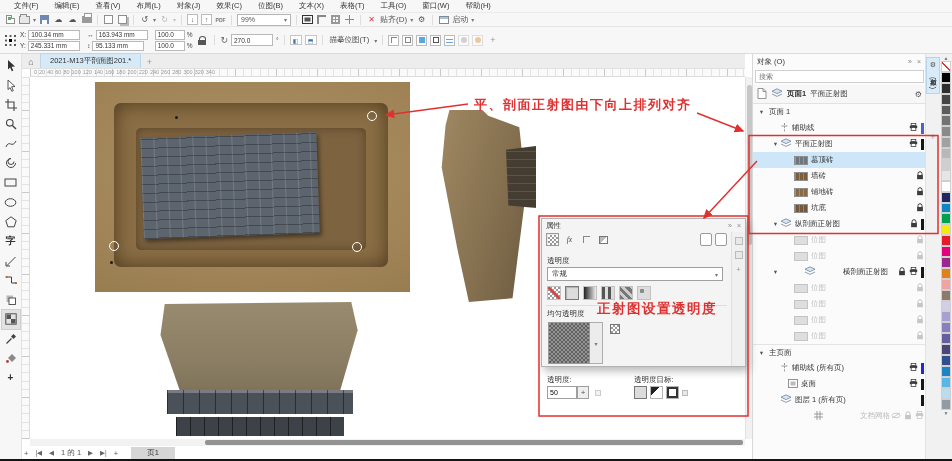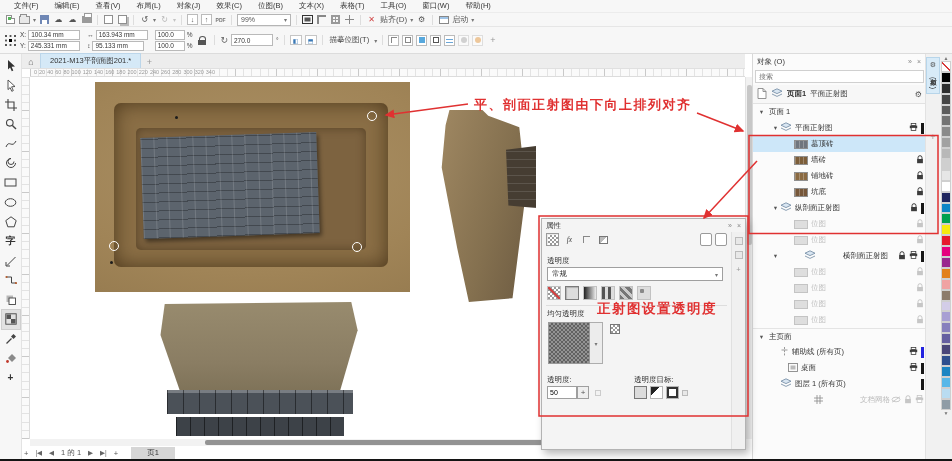--- a/index.html
+++ b/index.html
@@ -92,21 +92,21 @@
 #vthumb{position:absolute;left:1px;top:8px;width:5px;height:160px;background:#c7c7c7;border-radius:2px}
 
 #statusbar{position:absolute;left:0;top:439px;width:745px;height:20px;background:#fff}
 #hscroll{position:absolute;left:30px;top:0;width:715px;height:7px;background:#f2f2f2}
 #hthumb{position:absolute;left:175px;top:1px;width:538px;height:5px;background:#939393;border-radius:2px}
 #pagenav{position:absolute;left:24px;top:8px;height:12px;display:flex;align-items:center;gap:7px;font-size:7.5px;color:#555}
 .navg{font-size:6.5px;color:#666}
 #pagetab{background:#d6d6d6;padding:1px 16px;font-size:7.5px;color:#333;margin-left:6px}
 #window-edge{position:absolute;left:0;right:0;bottom:0;height:2px;background:#141414;z-index:70}
 
-#propspanel{position:absolute;left:541px;top:218px;width:205px;height:232px;background:#f4f4f4;border:1px solid #b3b3b3;box-shadow:3px 4px 8px rgba(0,0,0,.28);z-index:20;font-size:7.5px}
+#propspanel{position:absolute;left:541px;top:218px;width:205px;height:149px;background:#f4f4f4;border:1px solid #b3b3b3;box-shadow:3px 4px 8px rgba(0,0,0,.28);z-index:20;font-size:7.5px}
 .pp-title{height:13px;display:flex;align-items:center;padding:0 4px;color:#333}
 .pp-winbtns{margin-left:auto;display:flex;gap:5px;color:#888;font-size:7px}
 .pp-iconrow{position:absolute;left:4px;top:14px;display:flex;gap:4px;align-items:center}
 .ppi{width:13px;height:13px;display:inline-flex;align-items:center;justify-content:center;border:1px solid transparent;color:#444}
 .ppi.sel{border-color:#9a9a9a;background:#e9e9e9}
 .checker{background-image:linear-gradient(45deg,#9a9a9a 25%,transparent 25%,transparent 75%,#9a9a9a 75%),linear-gradient(45deg,#9a9a9a 25%,transparent 25%,transparent 75%,#9a9a9a 75%);background-size:6px 6px;background-position:0 0,3px 3px;background-color:#fff}
 .checker.small{background-size:4px 4px;background-position:0 0,2px 2px}
 .pp-pages{position:absolute;right:18px;top:14px;display:flex;gap:3px}
 .pagei{width:12px;height:13px;border:1px solid #9a9a9a;background:#fff;border-radius:2px}
 .pp-side{position:absolute;right:0;top:13px;bottom:0;width:14px;background:#f0f0f0;border-left:1px solid #e0e0e0;display:flex;flex-direction:column;align-items:center;gap:6px;padding-top:5px;color:#999}
@@ -571,20 +571,36 @@
       <span>平面正射图</span>
       <span class="op-gear">⚙</span>
     </div>
     <div id="optree">
         <div class="trow" style="padding-left: 4px;">
           <span class="exp">▼</span>
           <span class="lbl">页面 1</span>
           <span class="ri"></span>
         </div>
         <div class="trow" style="padding-left: 18px;">
+          <span class="exp"></span>
+          <span><svg width="9" height="9" viewBox="0 0 9 9">
+              <line x1="4.5" y1="0" x2="4.5" y2="9" stroke="#999" stroke-width="1" stroke-dasharray="2,1.2"></line>
+              <line x1="1.5" y1="3" x2="7.5" y2="3" stroke="#999" stroke-width="1"></line>
+            </svg></span>
+          <span class="lbl">辅助线</span>
+          <span class="ri">
+            <span><svg width="9" height="8" viewBox="0 0 9 8">
+                <rect x="2.2" y="0.5" width="4.6" height="2" fill="none" stroke="#3c3c3c" stroke-width="0.8"></rect>
+                <rect x="0.8" y="2.6" width="7.4" height="2.6" fill="#3c3c3c"></rect>
+                <rect x="2.2" y="4.4" width="4.6" height="3" fill="#fff" stroke="#3c3c3c" stroke-width="0.8"></rect>
+              </svg></span>
+            <span class="cbar" style="background:#4a5fd0"></span>
+          </span>
+        </div>
+        <div class="trow" style="padding-left: 18px;">
           <span class="exp">▼</span>
           <span><svg width="12" height="10" viewBox="0 0 12 10">
               <path d="M1,3.2 L6,0.8 L11,3.2 L6,5.6 Z" fill="#d9e6f2" stroke="#6d87a0" stroke-width="0.8"></path>
               <path d="M1,6 L6,8.4 L11,6" fill="none" stroke="#6d87a0" stroke-width="0.8"></path>
             </svg></span>
           <span class="lbl">平面正射图</span>
           <span class="ri">
             <span><svg width="9" height="8" viewBox="0 0 9 8">
                 <rect x="2.2" y="0.5" width="4.6" height="2" fill="none" stroke="#3c3c3c" stroke-width="0.8"></rect>
                 <rect x="0.8" y="2.6" width="7.4" height="2.6" fill="#3c3c3c"></rect>

